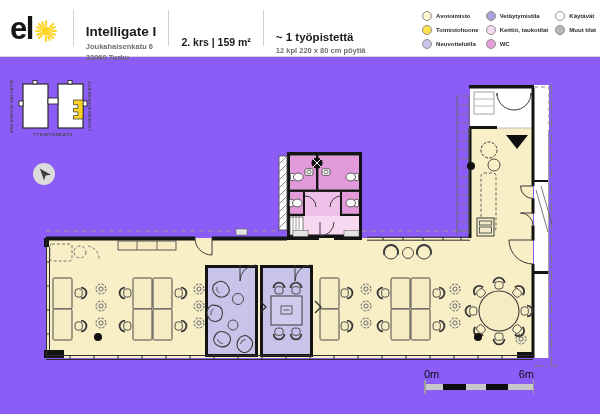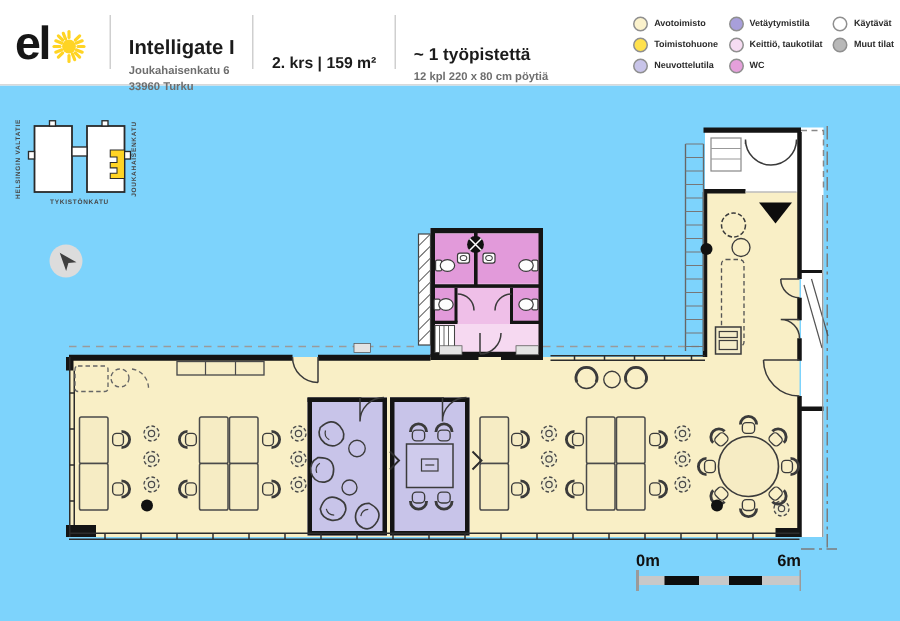--- a/index.html
+++ b/index.html
@@ -1,37 +1,37 @@
 <!DOCTYPE html>
 <html><head>
 <meta charset="utf-8">
 <style>
   html,body{margin:0;padding:0;}
-  .canvas{position:relative;width:600px;height:414px;background:#7dd3fc;overflow:hidden;
+  .canvas{position:relative;width:600px;height:414px;background:#8b5cf6;overflow:hidden;
           font-family:"Liberation Sans",sans-serif;color:#1c1c1c;}
   
   .hdr{position:absolute;left:0;top:0;width:600px;height:57px;background:#ffffff;
        border-bottom:1px solid #d9d9d9;display:flex;align-items:stretch;box-sizing:border-box;}
   .logo{display:flex;align-items:center;padding:0 14px 0 10px;}
   .logo-text{font-size:31px;font-weight:800;letter-spacing:-1.5px;color:#161616;line-height:1;}
   .vdiv{width:1px;background:#cfcfcf;margin:10px 0;}
   .hblock{display:flex;flex-direction:column;justify-content:center;padding:0 12px;margin-top:31px;}
   .htitle{font-size:13.5px;font-weight:800;color:#1b1b1b;margin-bottom:3px;}
   .hsub{font-size:7.5px;color:#6e6e6e;line-height:1.45;font-weight:600;}
   .htitle2{font-size:10.5px;font-weight:700;color:#1b1b1b;margin-bottom:3px;}
   .htitle3{font-size:11.5px;font-weight:800;color:#1b1b1b;margin-bottom:3px;}
   
   .legend{display:flex;gap:7px;align-items:flex-start;padding:11px 4px 0 6px;margin-left:auto;}
   .lcol{display:flex;flex-direction:column;gap:4px;}
   .litem{display:flex;align-items:center;gap:4px;}
   .sw{width:8px;height:8px;border-radius:50%;border:1px solid #8f8f8f;flex:0 0 auto;}
   .lt{font-size:6px;font-weight:700;color:#2b2b2b;white-space:nowrap;}
   
   .scalebar{position:absolute;left:424px;top:368px;width:110px;}
-  .sb-labels{display:flex;justify-content:space-between;font-size:11px;font-weight:700;color:#101010;}
+  .sb-labels{display:flex;justify-content:space-between;font-size:11px;font-weight:400;color:#101010;}
   .sb-track{position:relative;height:6px;background:#c8c8c8;margin-top:4px;}
   .sb-seg{position:absolute;top:0;height:6px;background:#0d0d0d;}
   .sb-tick{position:absolute;top:-4px;width:1.5px;height:14px;background:#9a9a9a;}
   svg text{font-family:"Liberation Sans",sans-serif;}
 </style>
 </head>
 <body>
 
 <div class="canvas">
 

